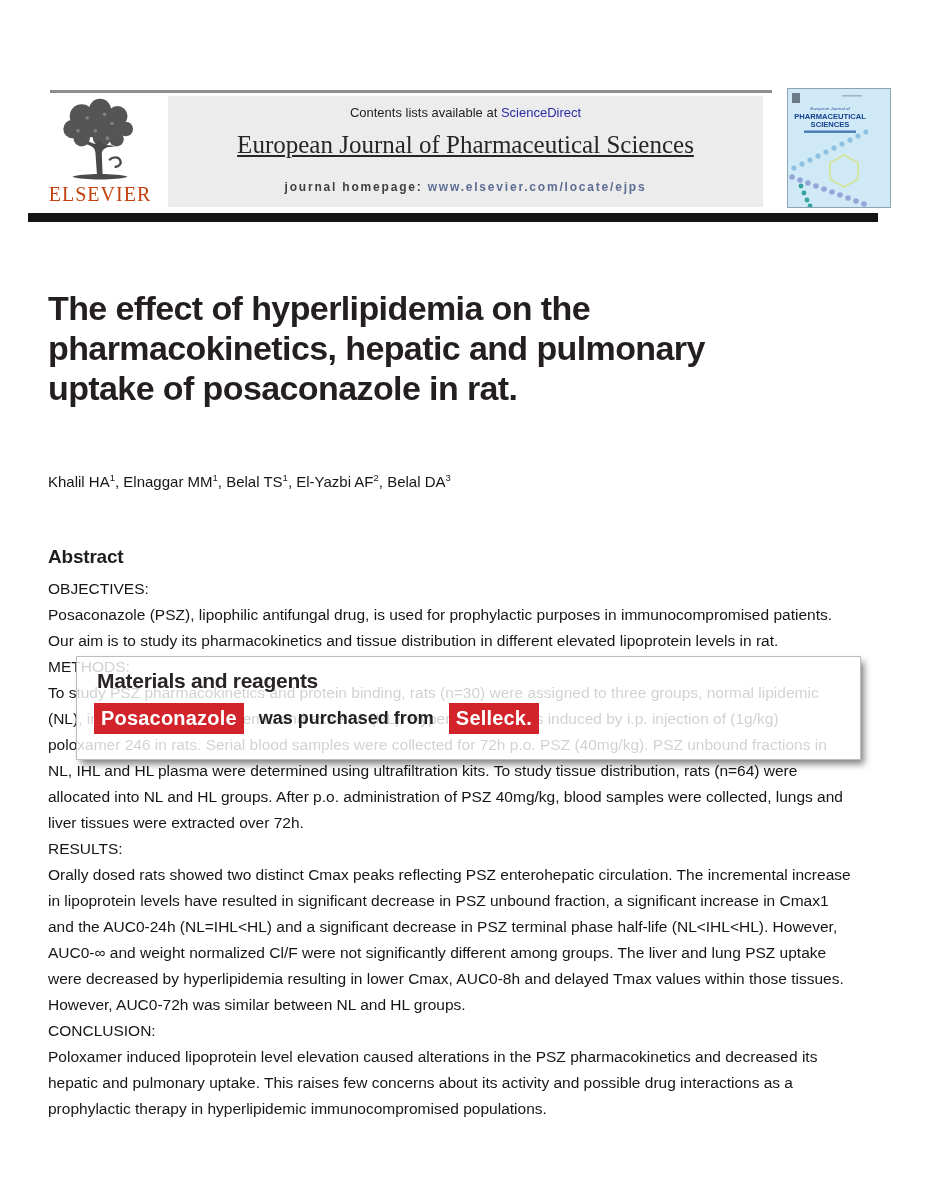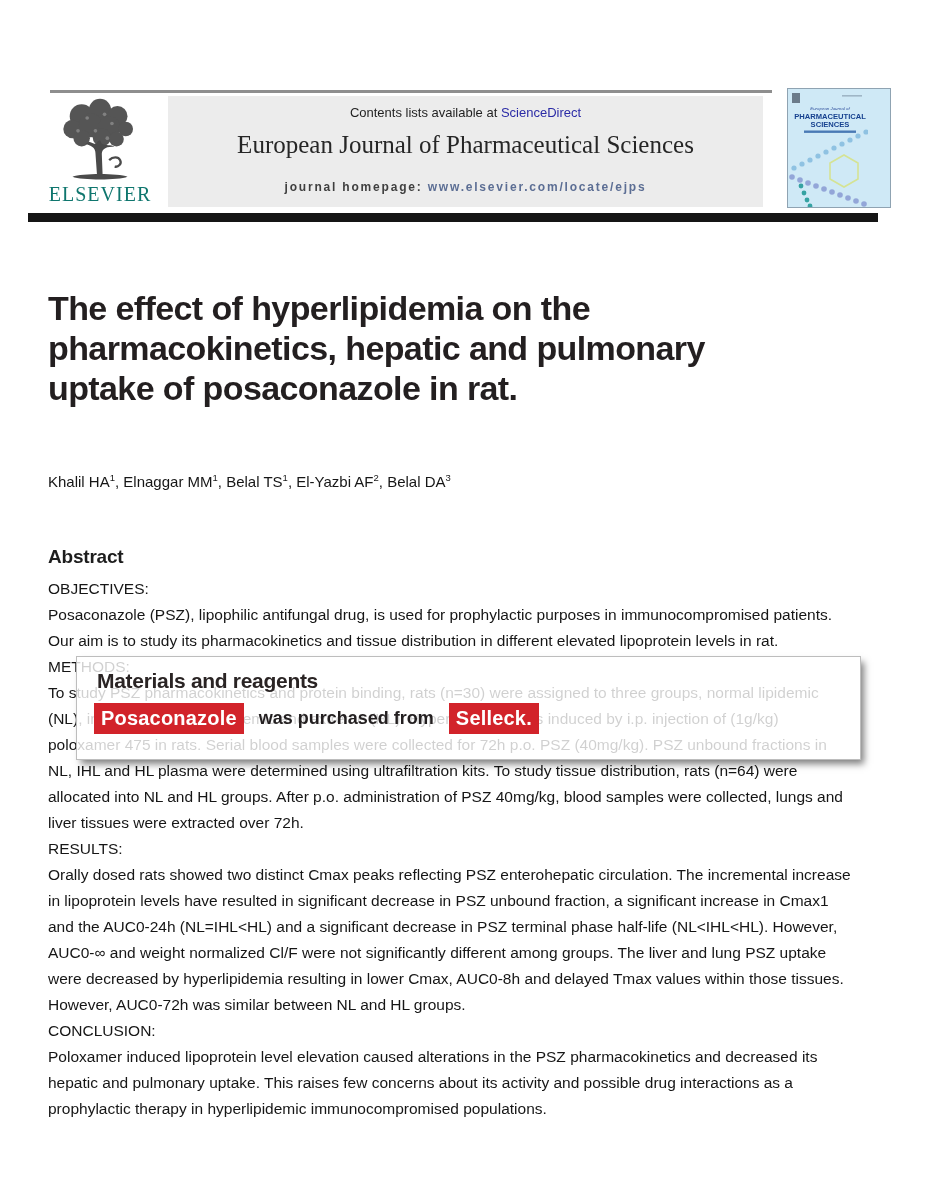--- a/index.html
+++ b/index.html
@@ -4,25 +4,25 @@
 <style>
   html,body{margin:0;padding:0;}
   body{
     width:930px;height:1195px;position:relative;background:#ffffff;
     font-family:"Liberation Sans", sans-serif;overflow:hidden;color:#1a1a1a;
   }
   
   .rule-top{position:absolute;left:50px;top:90px;width:722px;height:3px;background:#8e8e8e;}
   .logo-block{position:absolute;left:48px;top:96px;width:104px;height:112px;text-align:center;}
   .logo-tree{width:92px;height:88px;display:block;margin:0 auto;}
-  .publisher{font-family:"Liberation Serif", serif;font-size:20px;letter-spacing:1px;color:#0f766e;line-height:20px;}
+  .publisher{font-family:"Liberation Serif", serif;font-size:20px;letter-spacing:1px;color:#c2410c;line-height:20px;}
   .banner{position:absolute;left:168px;top:96px;width:595px;height:111px;background:#ececec;text-align:center;}
   .contents-line{position:absolute;left:0;right:0;top:9px;font-size:13px;color:#1f1f1f;}
   .sd-link{color:#2b2ba6;text-decoration:none;cursor:pointer;}
-  .journal-title{position:absolute;left:0;right:0;top:35px;font-family:"Liberation Serif", serif;font-size:25px;color:#262626;}
+  .journal-title{position:absolute;left:0;right:0;top:35px;font-family:"Liberation Serif", serif;font-size:25px;color:#262626;text-decoration:underline;}
   .homepage-line{position:absolute;left:0;right:0;top:84px;font-size:12px;font-weight:bold;letter-spacing:1.8px;color:#3f3f3f;}
   .hp-link{color:#5c6e94;text-decoration:none;cursor:pointer;}
   .cover{position:absolute;left:787px;top:88px;width:104px;height:120px;border:1px solid #8fa3b2;box-sizing:border-box;cursor:pointer;background:#cfe9f6;}
   .bar-black{position:absolute;left:28px;top:213px;width:850px;height:9px;background:#151515;}
   
   .art-title{position:absolute;left:48px;top:288px;font-size:34px;font-weight:bold;line-height:40px;letter-spacing:-0.6px;color:#231f20;}
   .authors{position:absolute;left:48px;top:472px;font-size:15px;color:#161616;}
   .authors sup{font-size:9.5px;}
   .abstract-h{position:absolute;left:48px;top:546px;font-size:19px;font-weight:bold;color:#1d1d1d;letter-spacing:-0.2px;}
   .abstract{position:absolute;left:48px;top:576px;font-size:15.5px;color:#161616;}
@@ -143,21 +143,21 @@
 
 <div class="abstract-h">Abstract</div>
 
 <div class="abstract">
   <div class="abs-line">OBJECTIVES:</div>
   <div class="abs-line">Posaconazole (PSZ), lipophilic antifungal drug, is used for prophylactic purposes in immunocompromised patients.</div>
   <div class="abs-line">Our aim is to study its pharmacokinetics and tissue distribution in different elevated lipoprotein levels in rat.</div>
   <div class="abs-line">METHODS:</div>
   <div class="abs-line">To study PSZ pharmacokinetics and protein binding, rats (n=30) were assigned to three groups, normal lipidemic</div>
   <div class="abs-line">(NL), intermediate hyperlipidemic and extreme (HL). Hyperlipidemia was induced by i.p. injection of (1g/kg)</div>
-  <div class="abs-line">poloxamer 475 in rats. Serial blood samples were collected for 72h p.o. PSZ (40mg/kg). PSZ unbound fractions in</div>
+  <div class="abs-line">poloxamer 246 in rats. Serial blood samples were collected for 72h p.o. PSZ (40mg/kg). PSZ unbound fractions in</div>
   <div class="abs-line">NL, IHL and HL plasma were determined using ultrafiltration kits. To study tissue distribution, rats (n=64) were</div>
   <div class="abs-line">allocated into NL and HL groups. After p.o. administration of PSZ 40mg/kg, blood samples were collected, lungs and</div>
   <div class="abs-line">liver tissues were extracted over 72h.</div>
   <div class="abs-line">RESULTS:</div>
   <div class="abs-line">Orally dosed rats showed two distinct Cmax peaks reflecting PSZ enterohepatic circulation. The incremental increase</div>
   <div class="abs-line">in lipoprotein levels have resulted in significant decrease in PSZ unbound fraction, a significant increase in Cmax1</div>
   <div class="abs-line">and the AUC0-24h (NL=IHL&lt;HL) and a significant decrease in PSZ terminal phase half-life (NL&lt;IHL&lt;HL). However,</div>
   <div class="abs-line">AUC0-∞ and weight normalized Cl/F were not significantly different among groups. The liver and lung PSZ uptake</div>
   <div class="abs-line">were decreased by hyperlipidemia resulting in lower Cmax, AUC0-8h and delayed Tmax values within those tissues.</div>
   <div class="abs-line">However, AUC0-72h was similar between NL and HL groups.</div>

